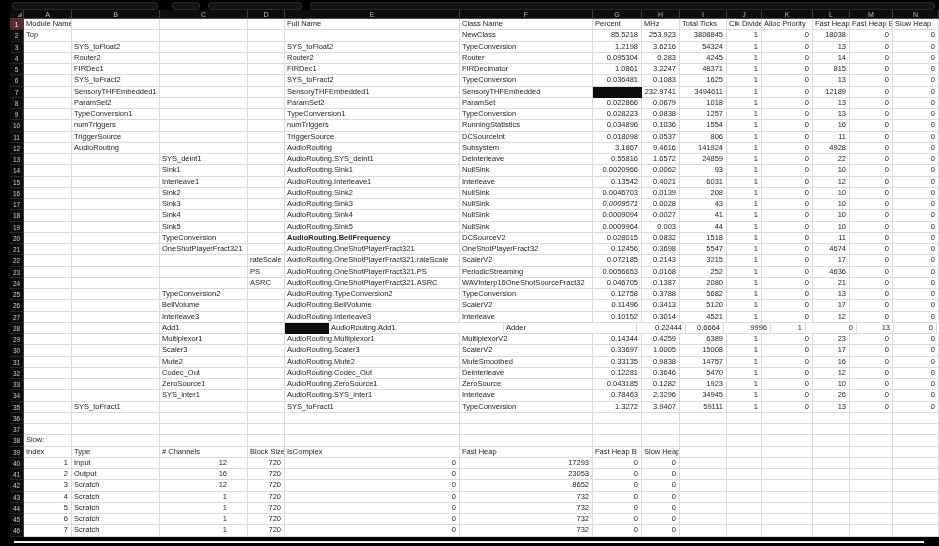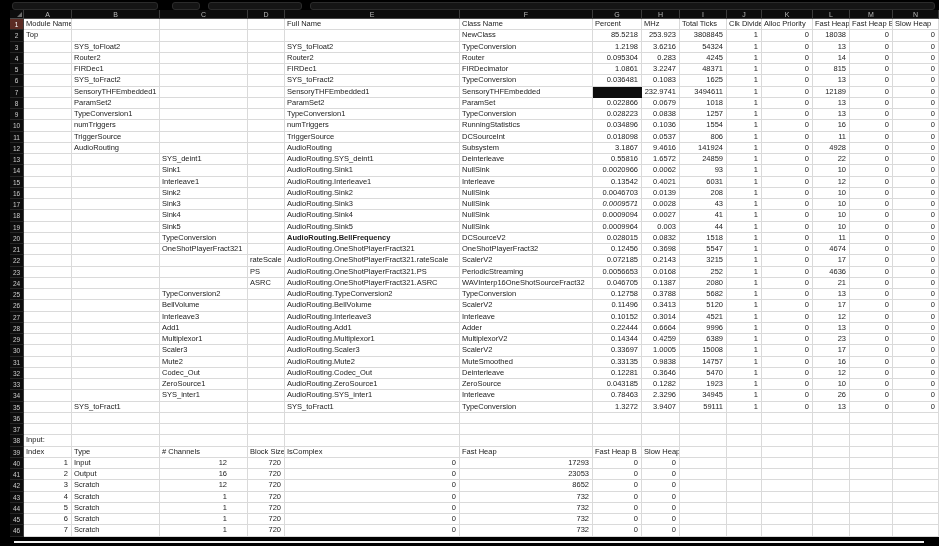--- a/index.html
+++ b/index.html
@@ -522,21 +522,21 @@
         <div class="cell num" style="width: 37px;">12</div>
         <div class="cell num" style="width: 43px;">0</div>
         <div class="cell num" style="width: 46px;">0</div>
       </div>
       <div class="grid-row">
         <div class="rowhdr">28</div>
         <div class="cell" style="width: 48px;"></div>
         <div class="cell" style="width: 88px;"></div>
         <div class="cell" style="width: 88px;">Add1</div>
         <div class="cell" style="width: 37px;"></div>
-        <div class="cell" style="width: 175px;">AudioRouting.Add1</div>
+        <div class="cell" style="width: 175px; margin-left: 44px;">AudioRouting.Add1</div>
         <div class="cell" style="width: 133px;">Adder</div>
         <div class="cell num" style="width: 49px;">0.22444</div>
         <div class="cell num" style="width: 38px;">0.6664</div>
         <div class="cell num" style="width: 47px;">9996</div>
         <div class="cell num" style="width: 35px;">1</div>
         <div class="cell num" style="width: 51px;">0</div>
         <div class="cell num" style="width: 37px;">13</div>
         <div class="cell num" style="width: 43px;">0</div>
         <div class="cell num" style="width: 46px;">0</div>
       </div>
@@ -688,21 +688,21 @@
         <div class="cell" style="width: 38px;"></div>
         <div class="cell" style="width: 47px;"></div>
         <div class="cell" style="width: 35px;"></div>
         <div class="cell" style="width: 51px;"></div>
         <div class="cell" style="width: 37px;"></div>
         <div class="cell" style="width: 43px;"></div>
         <div class="cell" style="width: 46px;"></div>
       </div>
       <div class="grid-row">
         <div class="rowhdr">38</div>
-        <div class="cell" style="width: 48px;">Input:</div>
+        <div class="cell" style="width: 48px;">Slow:</div>
         <div class="cell" style="width: 88px;"></div>
         <div class="cell" style="width: 88px;"></div>
         <div class="cell" style="width: 37px;"></div>
         <div class="cell" style="width: 175px;"></div>
         <div class="cell" style="width: 133px;"></div>
         <div class="cell" style="width: 49px;"></div>
         <div class="cell" style="width: 38px;"></div>
         <div class="cell" style="width: 47px;"></div>
         <div class="cell" style="width: 35px;"></div>
         <div class="cell" style="width: 51px;"></div>

